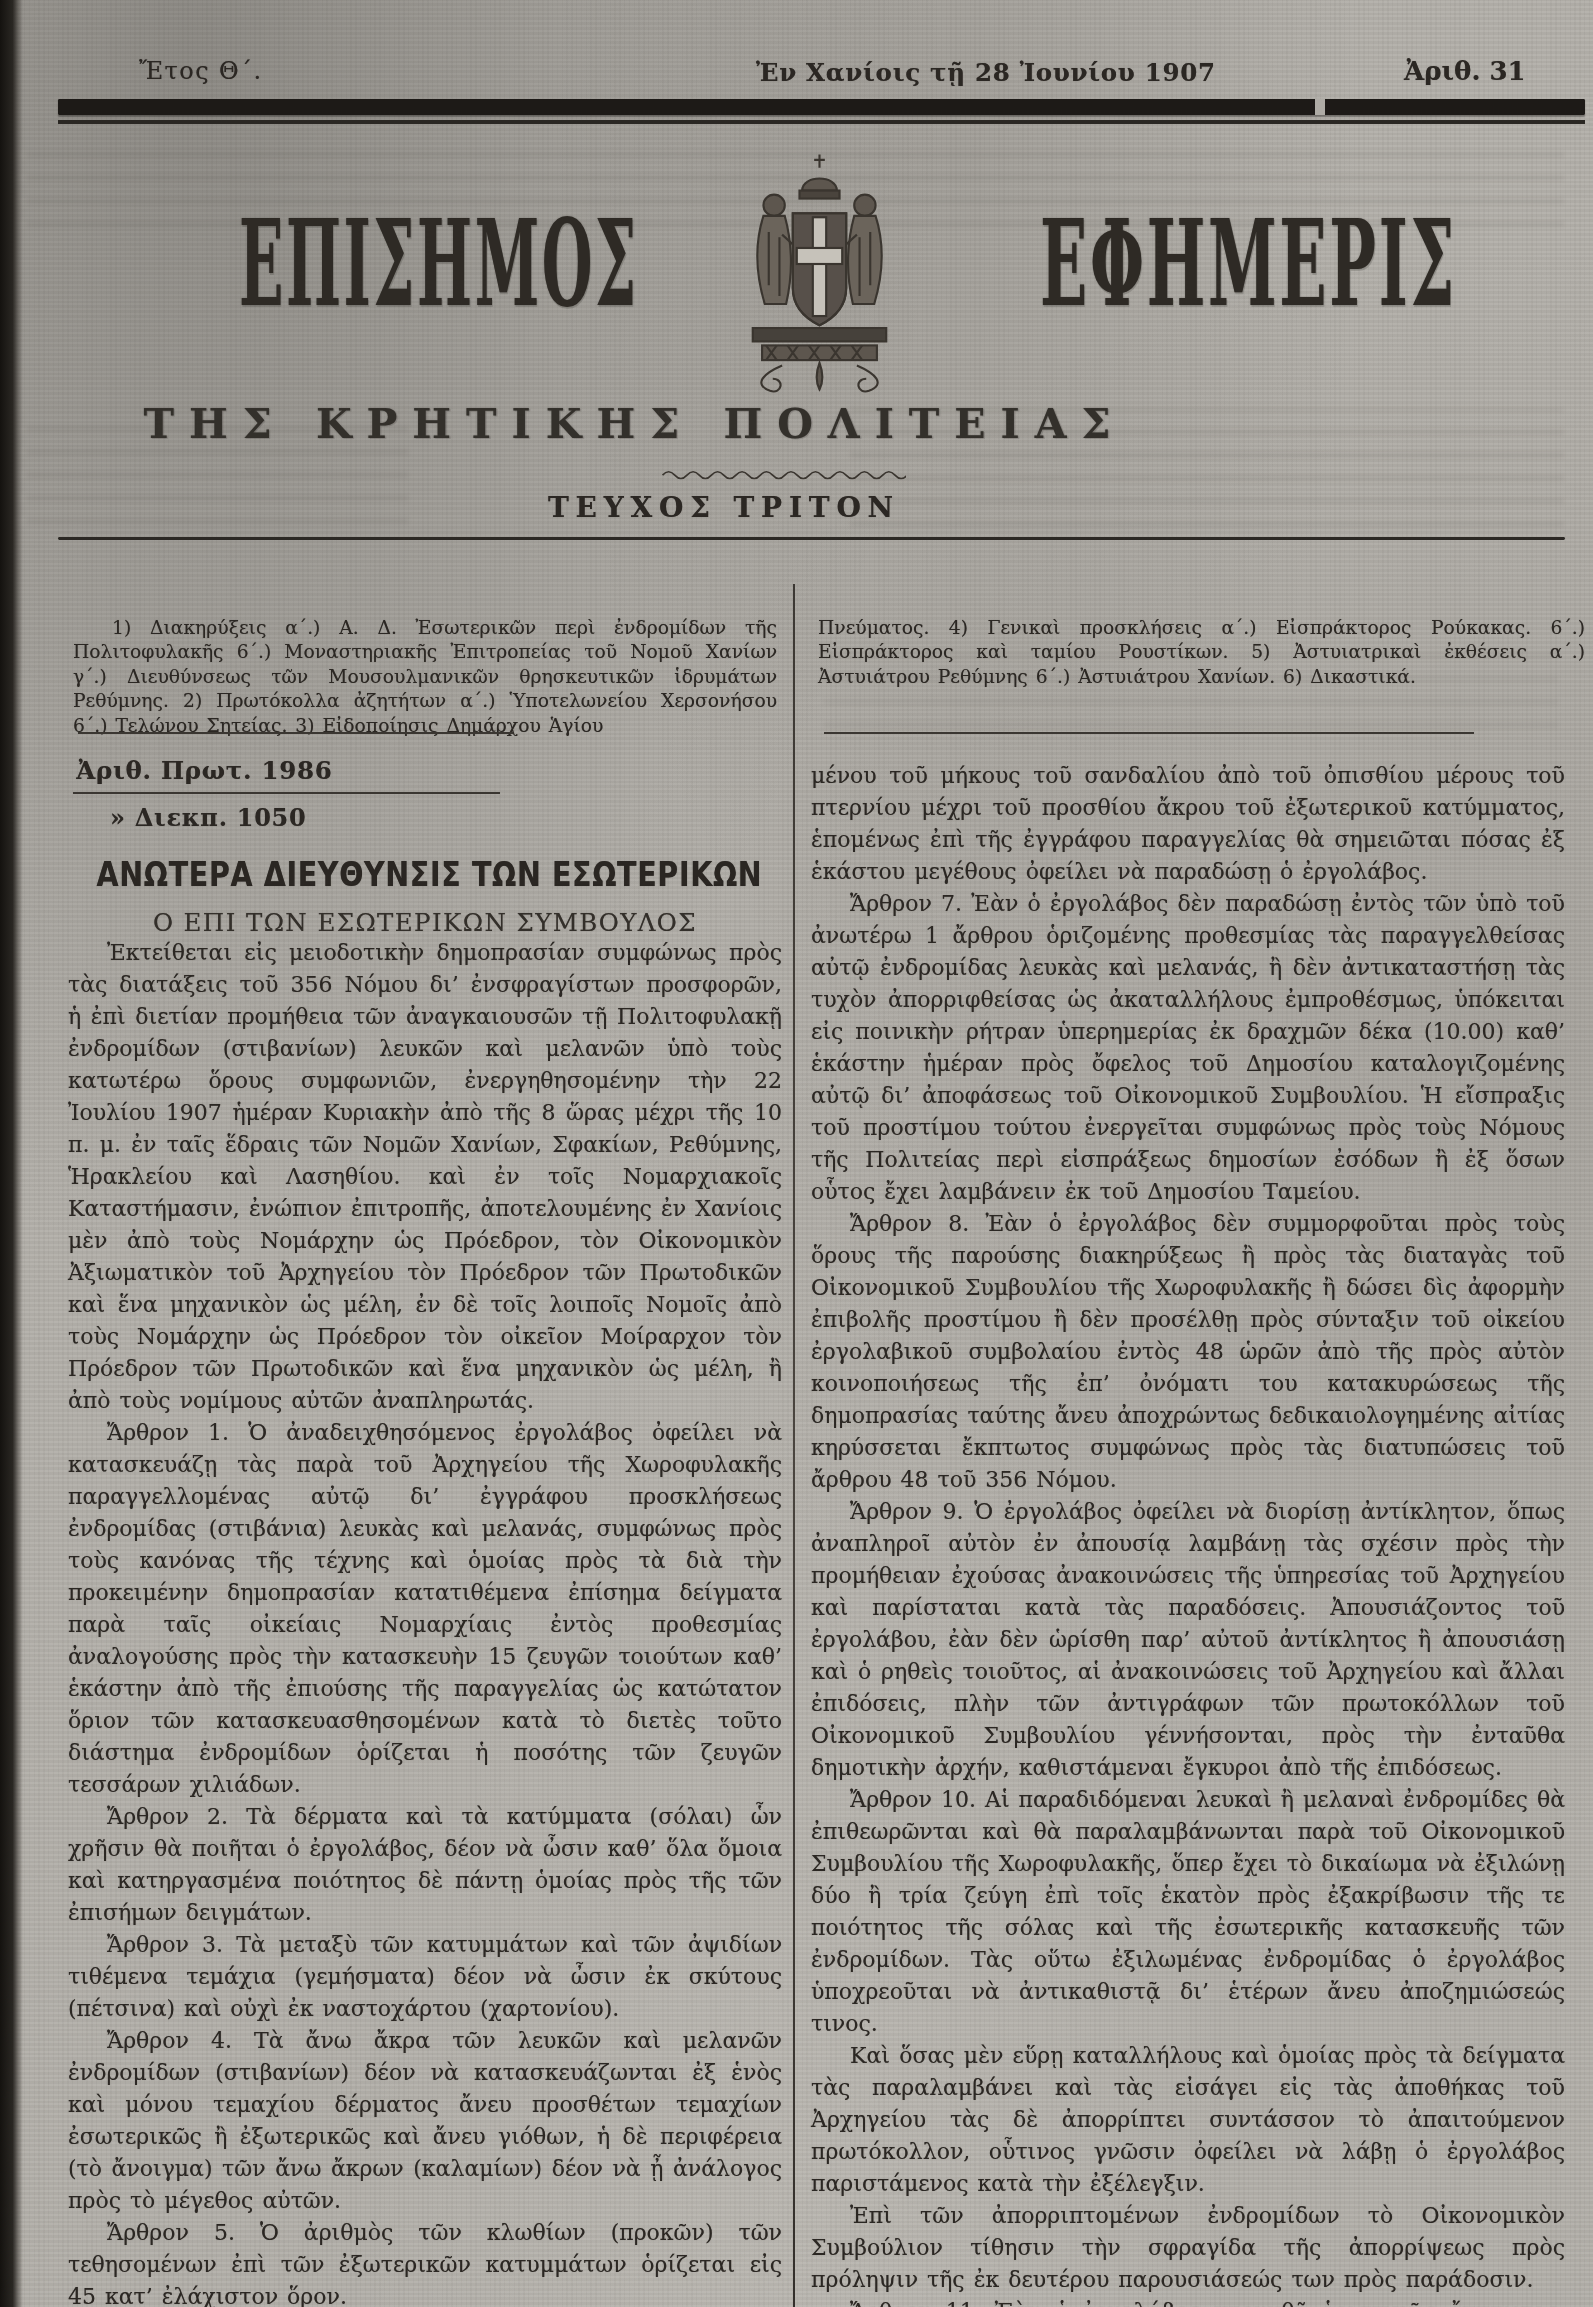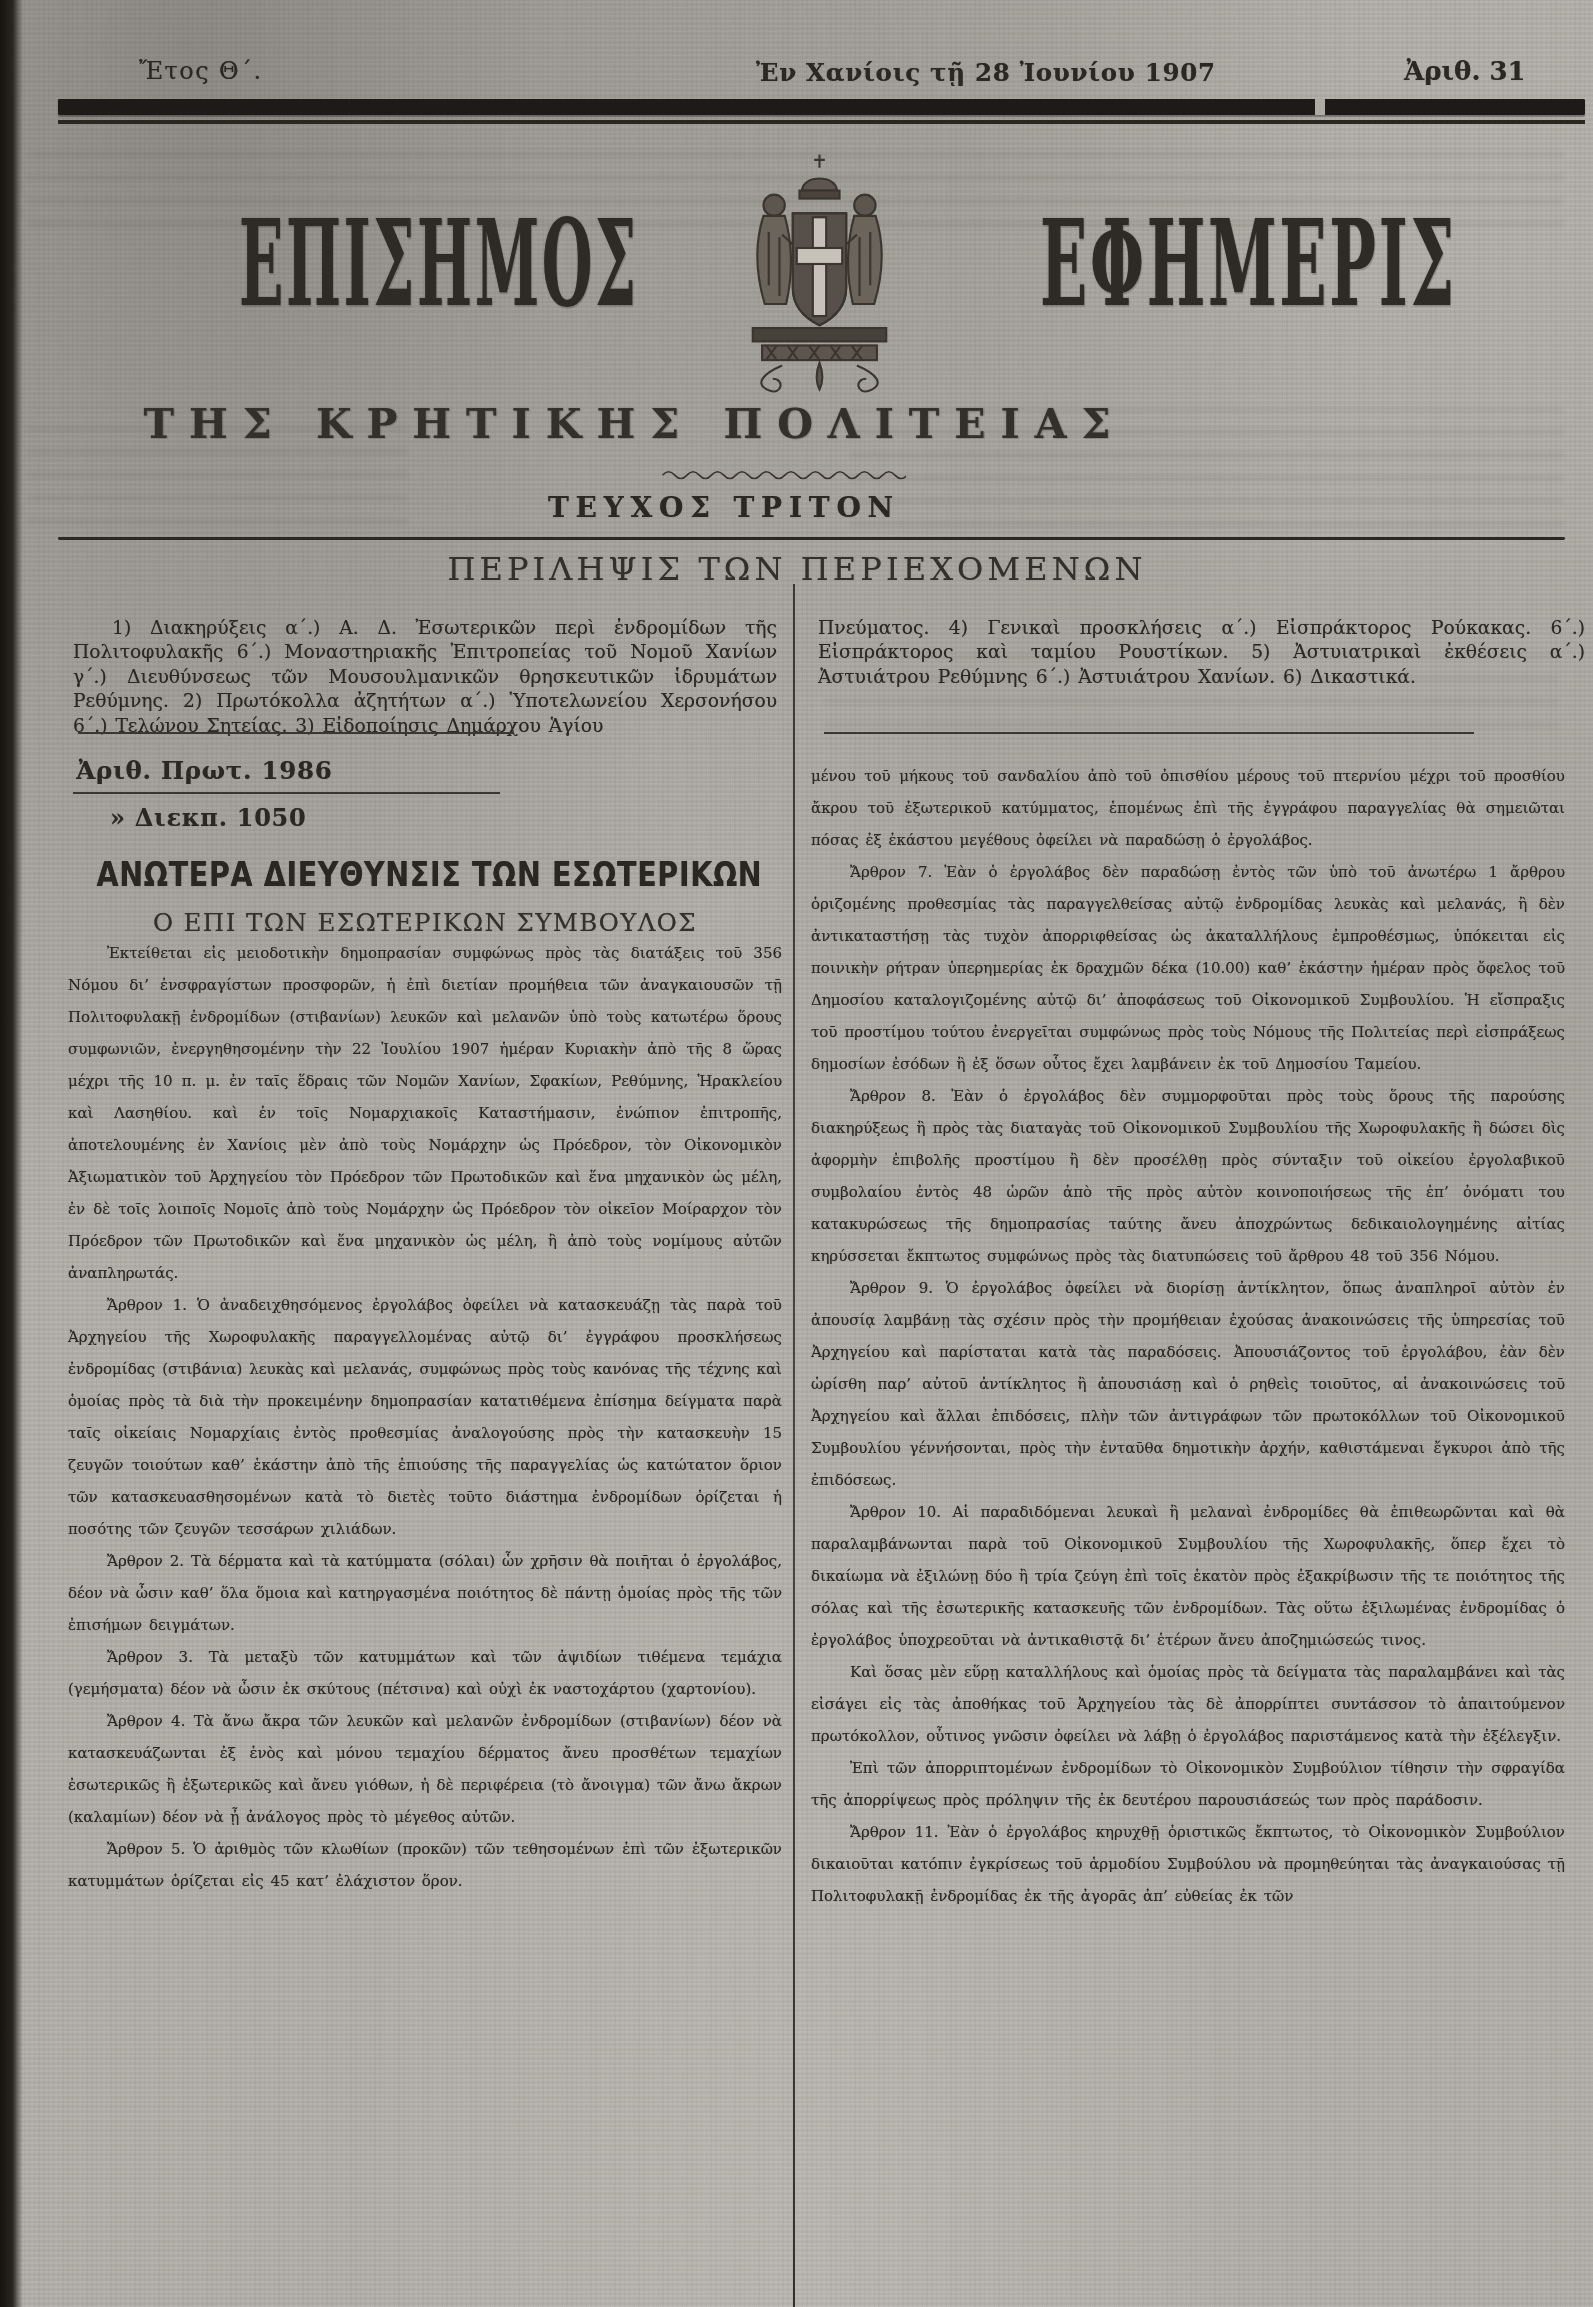--- a/index.html
+++ b/index.html
@@ -80,21 +80,21 @@
   .sumrule{position:absolute;height:2px;background:#3a3631;top:732px;}
   .sumrule.l{left:78px;width:435px;}
   .sumrule.r{left:824px;width:650px;}
 
   .col-divider{position:absolute;left:793px;top:584px;width:2px;height:1723px;background:linear-gradient(180deg,#3c3833 0%,#4a453f 50%,#332f2b 100%);}
 
   
   .left-col{position:absolute;left:68px;top:756px;width:714px;}
   .right-col{position:absolute;left:811px;top:760px;width:754px;}
   .para{
-    margin:0;font-size:15px;line-height:32px;text-align:justify;
+    margin:0;font-size:22px;line-height:32px;text-align:justify;
     text-indent:39px;word-spacing:2px;text-shadow:0 0 0.7px rgba(43,39,35,.5);
   }
   .para.no-indent{text-indent:0;}
   .proto{font-size:24.5px;font-weight:bold;margin-left:8.2px;letter-spacing:0.7px;text-shadow:0 0 0.7px rgba(43,39,35,.55);}
   .proto-rule{width:427px;height:2px;background:#3a3631;margin:6.8px 0 0 5.4px;}
   .diekp{font-size:24px;font-weight:bold;margin:9.5px 0 0 42px;letter-spacing:0.7px;text-shadow:0 0 0.7px rgba(43,39,35,.55);}
   .dir-heading{
     margin:23px 0 0 0;text-align:center;font-family:"DejaVu Sans",sans-serif;
     font-size:31px;font-weight:bold;letter-spacing:0.7px;white-space:nowrap;
     transform:scale(.92,1.08);transform-origin:center top;color:#2a2622;
@@ -163,21 +163,20 @@
   </svg>
   <div class="mast-right">ΕΦΗΜΕΡΙΣ</div>
 
   <div class="subtitle">ΤΗΣ ΚΡΗΤΙΚΗΣ ΠΟΛΙΤΕΙΑΣ</div>
   <svg class="squiggle" viewBox="0 0 360 20" xmlns="http://www.w3.org/2000/svg">
     <path d="M2 12 q9 -10 18 0 t18 0 t18 0 t18 0 t18 0 t18 0 t18 0 t18 0 t18 0 t18 0 t18 0 t18 0 t18 0 t18 0 t18 0 t18 0 t18 0 t18 0 t18 0 t18 0" fill="none" stroke="#3a352f" stroke-width="2.4"></path>
   </svg>
   <div class="tome">ΤΕΥΧΟΣ ΤΡΙΤΟΝ</div>
   <div class="rule-mid"></div>
 
-  <div class="summary-heading">ΠΕΡΙΛΗΨΙΣ ΤΩΝ ΠΕΡΙΕΧΟΜΕΝΩΝ</div>
   <p class="summary-left">1) Διακηρύξεις α΄.) Α. Δ. Ἐσωτερικῶν περὶ ἐνδρομίδων τῆς Πολιτοφυλακῆς 6΄.) Μοναστηριακῆς Ἐπιτροπείας τοῦ Νομοῦ Χανίων γ΄.) Διευθύνσεως τῶν Μουσουλμανικῶν θρησκευτικῶν ἱδρυμάτων Ρεθύμνης. 2) Πρωτόκολλα ἀζητήτων α΄.) Ὑποτελωνείου Χερσονήσου 6΄.) Τελώνου Σητείας. 3) Εἰδοποίησις Δημάρχου Ἁγίου</p>
   <p class="summary-right">Πνεύματος. 4) Γενικαὶ προσκλήσεις α΄.) Εἰσπράκτορος Ρούκακας. 6΄.) Εἰσπράκτορος καὶ ταμίου Ρουστίκων. 5) Ἀστυιατρικαὶ ἐκθέσεις α΄.) Ἀστυιάτρου Ρεθύμνης 6΄.) Ἀστυιάτρου Χανίων. 6) Δικαστικά.</p>
   <div class="sumrule l"></div>
   <div class="sumrule r"></div>
 
   <div class="col-divider"></div>
 
   <div class="left-col">
     <div class="proto">Ἀριθ. Πρωτ. 1986</div>
     <div class="proto-rule"></div>

